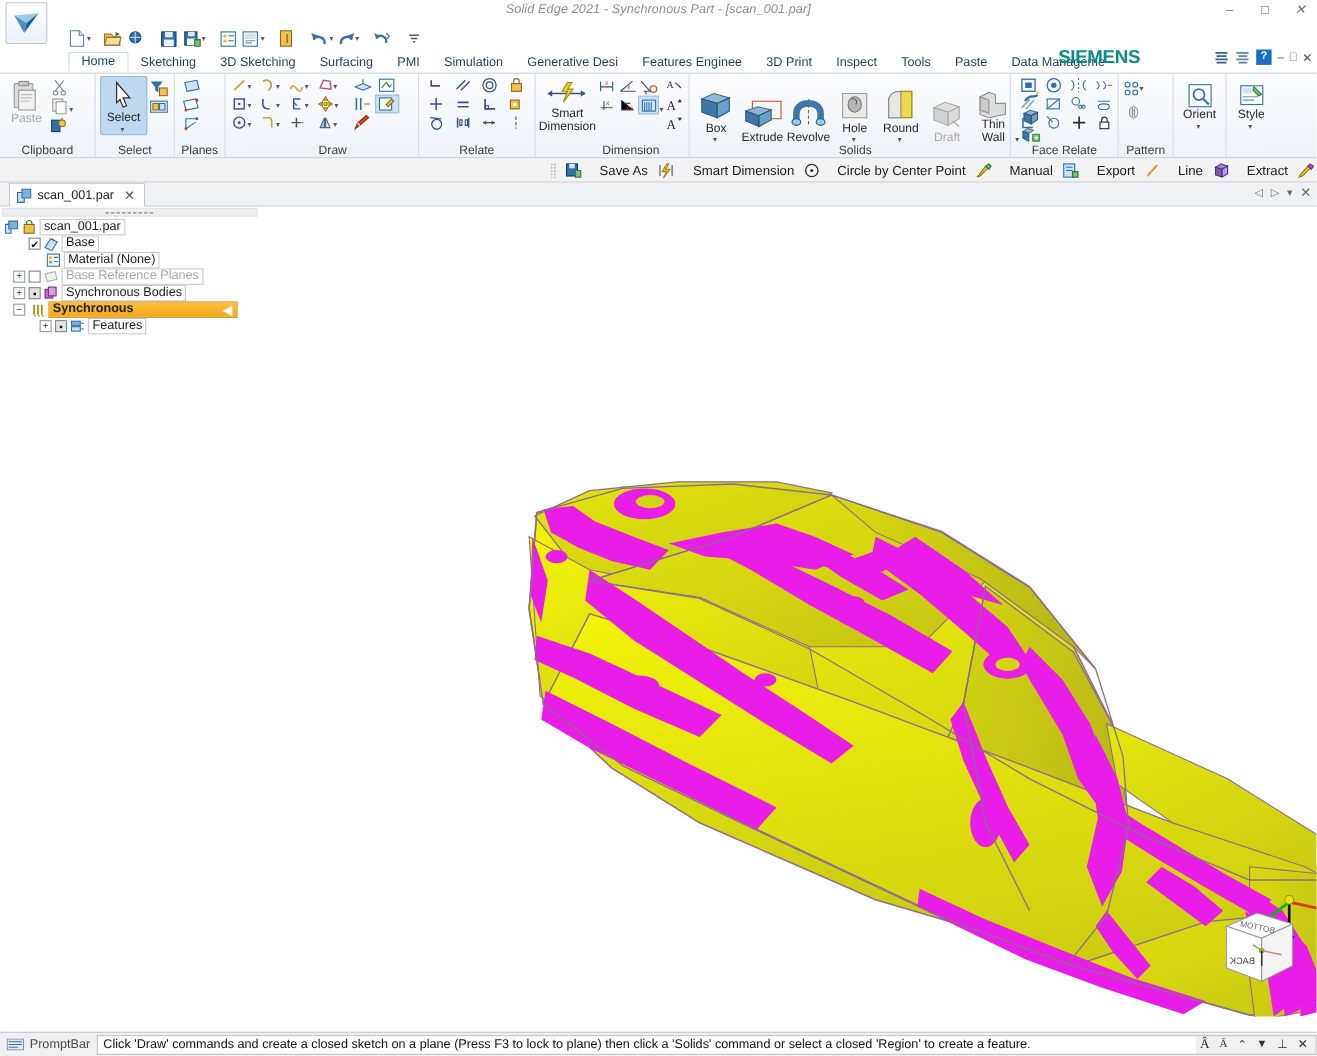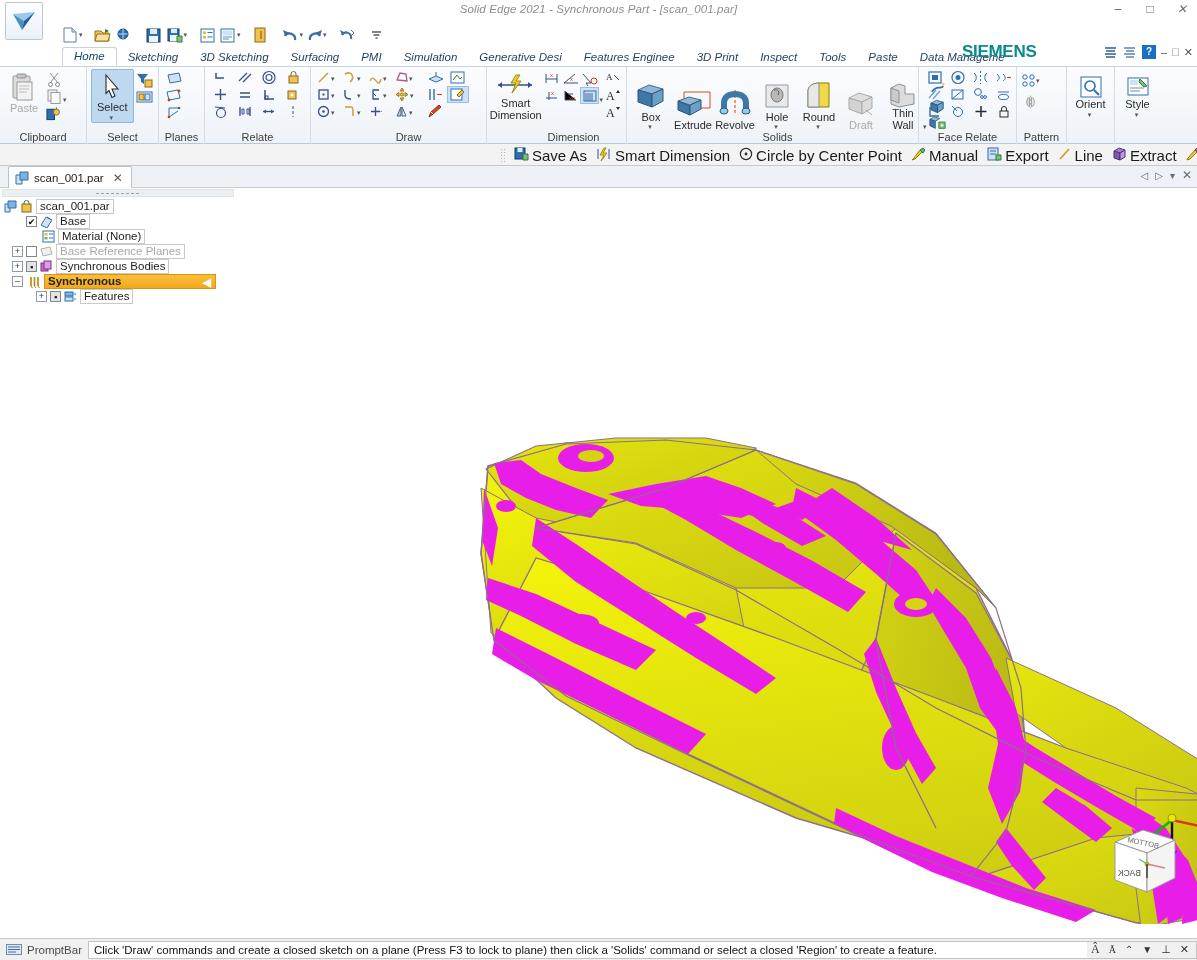--- a/index.html
+++ b/index.html
@@ -27,21 +27,21 @@
              background:linear-gradient(#ffffff,#eaf0f7); border-radius:2px; display:flex;
              align-items:center; justify-content:center; }
   .qa-items { margin-left:60px; display:flex; align-items:center; gap:1px; }
   .qa-i { width:20px; height:20px; display:flex; align-items:center; justify-content:center; }
   .qa-sep { width:8px; }
   .caret { font-size:7px; color:#555; margin-left:-2px; }
 
   
   .tabs-row { position:relative; height:18px; flex:0 0 18px; background:#ffffff; }
   .tabs { position:absolute; left:62px; top:-4px; display:flex; align-items:flex-end; height:22px; }
-  .tab { padding:2px 11px 3px; font-size:11.5px; color:#1f3d5c; white-space:nowrap;font-style:italic; }
+  .tab { padding:2px 11px 3px; font-size:11.5px; color:#1f3d5c; white-space:nowrap; }
   .tab.active { background:#ffffff; border:1px solid #c5d3e2; border-bottom:1px solid #ffffff;
                 border-radius:3px 3px 0 0; color:#12476f; }
   .siemens { position:absolute; left:962px; top:-6px; color:#0a8a8a; font-weight:bold;
              font-size:17px; letter-spacing:-.3px; font-family:"Liberation Sans", sans-serif; }
   .tb-right { position:absolute; right:4px; top:-3px; display:flex; align-items:center; gap:5px; }
   .tb-right .g { color:#3a5f8a; font-size:12px; }
   .helpbtn { background:#1a6fc4; color:#fff; width:14px; height:14px; font-size:10px; text-align:center;
              line-height:14px; font-weight:bold; }
   .mini { color:#555; font-size:11px; }
 
@@ -65,21 +65,21 @@
   .microgrid.c3 { grid-template-columns:repeat(3,19px); }
   .microgrid.c2 { grid-template-columns:repeat(2,22px); }
   .microgrid.c1 { grid-template-columns:22px; }
   .cell { display:flex; align-items:center; justify-content:center; }
   .cell.hl { background:#cfe2f4; border:1px solid #9cc0e2; }
 
   
   .cmdbar { position:relative; flex:0 0 22px; height:22px; background:#f3f3f3;
             border-bottom:1px solid #c9c9c9; }
   .cmditems { position:absolute; left:500px; top:0; height:22px; display:flex; align-items:center; gap:3px; }
-  .cmd { display:flex; gap:3px; padding:0 3px; font-size:15px; color:#1a1a1a; white-space:nowrap; }
+  .cmd { display:flex; gap:16px; padding:0 3px; font-size:12px; color:#1a1a1a; white-space:nowrap; }
   .cmd.dis { color:#9a9a9a; }
   .grip { width:6px; height:14px; margin-right:2px;
           background-image:radial-gradient(#b8b8b8 40%, transparent 41%);
           background-size:3px 3px; }
 
   
   .docstrip { position:relative; flex:0 0 22px; height:22px; background:#eef1f5;
               border-bottom:1px solid #c5cdd6; }
   .doctab { position:absolute; left:8px; top:0px; height:22px; padding:0 8px 0 6px;
             background:#ffffff; border:1px solid #b9c2cc; border-bottom:none;
@@ -369,97 +369,20 @@
             <path d="M3 12l9-6" stroke="#2f6fae" fill="none"></path>
             <circle cx="3" cy="12" r="1.3" fill="#d93a0b"></circle>
                 <circle cx="13" cy="3" r="1.3" fill="#2e7d32"></circle>
           </svg>
         </div>
       </div>
         </div>
       <div class="gl">Planes</div>
     </div>
 
-    <div class="group" style="width:106px">
-      <div class="grow">
-          <div class="microgrid" style="grid-template-columns:repeat(4,24px)">
-        <div class="cell">
-              <svg width="17" height="15" viewBox="0 0 17 15">
-                <path d="M3 3v5h8" stroke="#3a4f8a" stroke-width="1.5" fill="none"></path>
-              </svg>
-            </div>
-        <div class="cell">
-              <svg width="17" height="15" viewBox="0 0 17 15">
-                <path d="M2 11L10 3M6 12L14 4" stroke="#3a4f8a" stroke-width="1.3"></path>
-              </svg>
-            </div>
-        <div class="cell">
-              <svg width="17" height="15" viewBox="0 0 17 15">
-                <circle cx="8" cy="7.5" r="6" fill="none" stroke="#3a4f8a" stroke-width="1.2"></circle>
-                <circle cx="8" cy="7.5" r="3" fill="none" stroke="#3a4f8a" stroke-width="1.2"></circle>
-              </svg>
-            </div>
-        <div class="cell">
-              <svg width="17" height="15" viewBox="0 0 17 15">
-                <rect x="4" y="6" width="9" height="7" fill="#f2c14e" stroke="#8a6a1a"></rect>
-                <path d="M6 6V4a2.5 2.5 0 015 0v2" stroke="#8a6a1a" fill="none"></path>
-              </svg>
-            </div>
-
-        <div class="cell">
-              <svg width="17" height="15" viewBox="0 0 17 15">
-                <path d="M2 7.5h11M7.5 2v11" stroke="#3a4f8a" stroke-width="1.4"></path>
-              </svg>
-            </div>
-        <div class="cell">
-              <svg width="17" height="15" viewBox="0 0 17 15">
-                <path d="M3 6h10M3 10h10" stroke="#3a4f8a" stroke-width="1.5"></path>
-              </svg>
-            </div>
-        <div class="cell">
-              <svg width="17" height="15" viewBox="0 0 17 15">
-                <path d="M4 3v9h9" stroke="#3a4f8a" stroke-width="1.5" fill="none"></path>
-                <rect x="4" y="9" width="3" height="3" fill="none" stroke="#3a4f8a"></rect>
-              </svg>
-            </div>
-        <div class="cell">
-              <svg width="17" height="15" viewBox="0 0 17 15">
-                <rect x="3" y="4" width="8" height="8" fill="#f2c14e" stroke="#8a6a1a"></rect>
-                <circle cx="7" cy="8" r="1.6" fill="#fff"></circle>
-              </svg>
-            </div>
-
-        <div class="cell">
-              <svg width="17" height="15" viewBox="0 0 17 15">
-                <circle cx="8" cy="9" r="4.5" fill="none" stroke="#3a4f8a" stroke-width="1.2"></circle>
-                <path d="M2 3l10 1" stroke="#3a4f8a" stroke-width="1.2"></path>
-              </svg>
-            </div>
-        <div class="cell">
-              <svg width="17" height="15" viewBox="0 0 17 15">
-                <path d="M3 3v9M13 3v9" stroke="#3a4f8a" stroke-width="1.4"></path>
-                <path d="M5 5h2v5H5zM10 5h2v5h-2z" fill="none" stroke="#3a4f8a"></path>
-              </svg>
-            </div>
-        <div class="cell">
-              <svg width="17" height="15" viewBox="0 0 17 15">
-                <path d="M2 7.5h11" stroke="#3a4f8a" stroke-width="1.3"></path>
-                <path d="M2 7.5l3-2v4zM13 7.5l-3-2v4z" fill="#3a4f8a"></path>
-              </svg>
-            </div>
-        <div class="cell">
-              <svg width="17" height="15" viewBox="0 0 17 15">
-                <path d="M8 2v11" stroke="#3a4f8a" stroke-dasharray="3 2"></path>
-              </svg>
-            </div>
-      </div>
-        </div>
-      <div class="gl">Relate</div>
-    </div>
-
     <div class="group" style="width:176px">
       <div class="grow">
         <div class="microgrid" style="grid-template-columns:repeat(4,26px)">
           <div class="cell">
               <svg width="22" height="15" viewBox="0 0 22 15">
                 <path d="M2 12L11 3" stroke="#c8a23a" stroke-width="1.6"></path>
                 <text x="14" y="11" font-size="7" fill="#555">▾</text>
               </svg>
             </div>
           <div class="cell">
@@ -563,20 +486,97 @@
             </div>
           <div class="cell">
               <svg width="18" height="15" viewBox="0 0 18 15">
                 <path d="M2 13l2-5 8-7 2 2-8 7z" fill="#d94a1e" stroke="#8a2c0e"></path>
                 <path d="M4 8l2 2" stroke="#fff"></path>
               </svg>
             </div>
         </div>
       </div>
       <div class="gl" style="padding-left:20px">Draw</div>
+    </div>
+
+    <div class="group" style="width:106px">
+      <div class="grow">
+          <div class="microgrid" style="grid-template-columns:repeat(4,24px)">
+        <div class="cell">
+              <svg width="17" height="15" viewBox="0 0 17 15">
+                <path d="M3 3v5h8" stroke="#3a4f8a" stroke-width="1.5" fill="none"></path>
+              </svg>
+            </div>
+        <div class="cell">
+              <svg width="17" height="15" viewBox="0 0 17 15">
+                <path d="M2 11L10 3M6 12L14 4" stroke="#3a4f8a" stroke-width="1.3"></path>
+              </svg>
+            </div>
+        <div class="cell">
+              <svg width="17" height="15" viewBox="0 0 17 15">
+                <circle cx="8" cy="7.5" r="6" fill="none" stroke="#3a4f8a" stroke-width="1.2"></circle>
+                <circle cx="8" cy="7.5" r="3" fill="none" stroke="#3a4f8a" stroke-width="1.2"></circle>
+              </svg>
+            </div>
+        <div class="cell">
+              <svg width="17" height="15" viewBox="0 0 17 15">
+                <rect x="4" y="6" width="9" height="7" fill="#f2c14e" stroke="#8a6a1a"></rect>
+                <path d="M6 6V4a2.5 2.5 0 015 0v2" stroke="#8a6a1a" fill="none"></path>
+              </svg>
+            </div>
+
+        <div class="cell">
+              <svg width="17" height="15" viewBox="0 0 17 15">
+                <path d="M2 7.5h11M7.5 2v11" stroke="#3a4f8a" stroke-width="1.4"></path>
+              </svg>
+            </div>
+        <div class="cell">
+              <svg width="17" height="15" viewBox="0 0 17 15">
+                <path d="M3 6h10M3 10h10" stroke="#3a4f8a" stroke-width="1.5"></path>
+              </svg>
+            </div>
+        <div class="cell">
+              <svg width="17" height="15" viewBox="0 0 17 15">
+                <path d="M4 3v9h9" stroke="#3a4f8a" stroke-width="1.5" fill="none"></path>
+                <rect x="4" y="9" width="3" height="3" fill="none" stroke="#3a4f8a"></rect>
+              </svg>
+            </div>
+        <div class="cell">
+              <svg width="17" height="15" viewBox="0 0 17 15">
+                <rect x="3" y="4" width="8" height="8" fill="#f2c14e" stroke="#8a6a1a"></rect>
+                <circle cx="7" cy="8" r="1.6" fill="#fff"></circle>
+              </svg>
+            </div>
+
+        <div class="cell">
+              <svg width="17" height="15" viewBox="0 0 17 15">
+                <circle cx="8" cy="9" r="4.5" fill="none" stroke="#3a4f8a" stroke-width="1.2"></circle>
+                <path d="M2 3l10 1" stroke="#3a4f8a" stroke-width="1.2"></path>
+              </svg>
+            </div>
+        <div class="cell">
+              <svg width="17" height="15" viewBox="0 0 17 15">
+                <path d="M3 3v9M13 3v9" stroke="#3a4f8a" stroke-width="1.4"></path>
+                <path d="M5 5h2v5H5zM10 5h2v5h-2z" fill="none" stroke="#3a4f8a"></path>
+              </svg>
+            </div>
+        <div class="cell">
+              <svg width="17" height="15" viewBox="0 0 17 15">
+                <path d="M2 7.5h11" stroke="#3a4f8a" stroke-width="1.3"></path>
+                <path d="M2 7.5l3-2v4zM13 7.5l-3-2v4z" fill="#3a4f8a"></path>
+              </svg>
+            </div>
+        <div class="cell">
+              <svg width="17" height="15" viewBox="0 0 17 15">
+                <path d="M8 2v11" stroke="#3a4f8a" stroke-dasharray="3 2"></path>
+              </svg>
+            </div>
+      </div>
+        </div>
+      <div class="gl">Relate</div>
     </div>
 
     <div class="group" style="width:140px">
       <div class="grow">
         <div class="bigbtn" style="padding-top:3px">
           <svg width="40" height="26" viewBox="0 0 40 26">
             <path d="M2 13h34" stroke="#3a4f8a" stroke-width="1.4"></path>
             <path d="M2 13l4-3v6zM36 13l-4-3v6z" fill="#3a4f8a"></path>
             <path d="M20 3l-5 8h5l-4 10 9-12h-5l4-6z" fill="#f0d020" stroke="#a08a10"></path>
           </svg>

